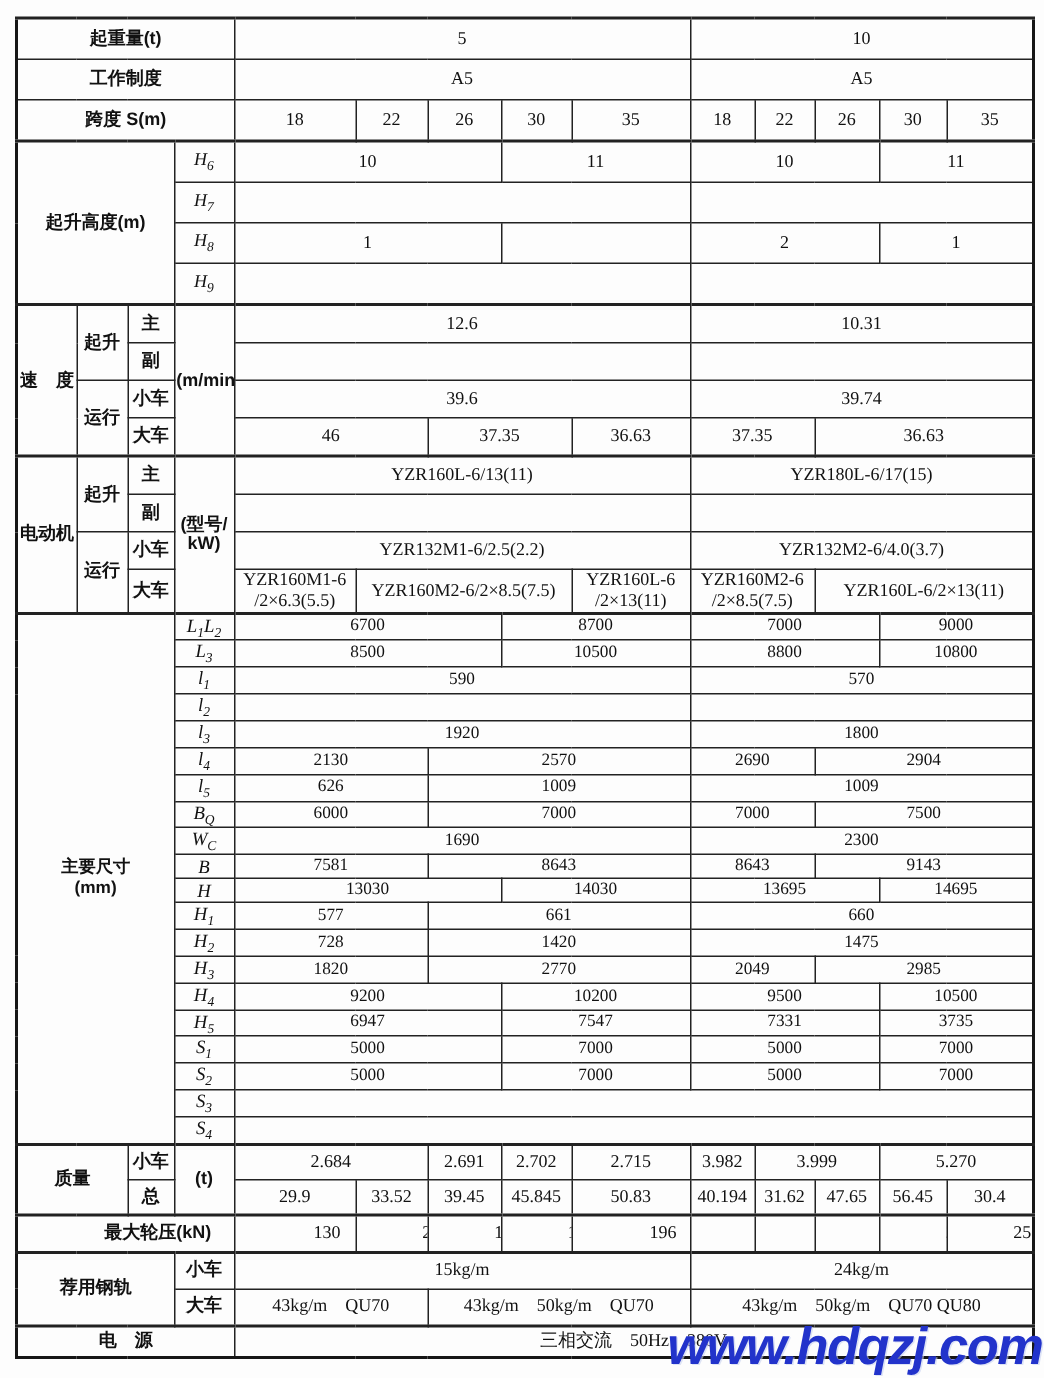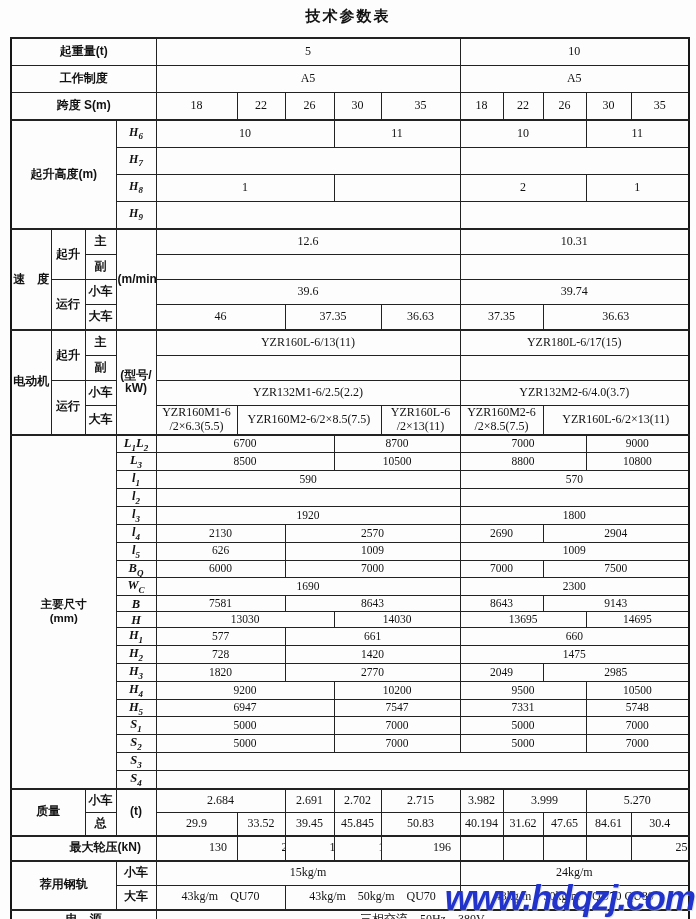--- a/index.html
+++ b/index.html
@@ -32,21 +32,21 @@
     font-size:12px;
     line-height:1.15;
     white-space:pre-line;
     overflow:hidden;
   }
   td.lbl{
     font-family:"Liberation Sans","DejaVu Sans",sans-serif;
     font-size:12.5px;font-weight:bold;
   }
   td.sub{
-    font-style:italic;font-weight:bold;
+    font-style:italic;font-weight:normal;
     font-size:13px;
   }
   td.sub sub{font-size:9px;}
   td.unit{
     font-family:"Liberation Sans","DejaVu Sans",sans-serif;
     font-size:10.5px;font-weight:bold;
     padding:0;
   }
   td.bL{border-left-width:2px;}
   tr.sec td{border-top-width:2px;}
@@ -69,21 +69,20 @@
     font-style:italic;
     letter-spacing:-1px;
     white-space:nowrap;
     text-shadow:1px 1px 0 rgba(200,210,240,.6);
   }
 </style>
 </head>
 <body>
 
 <div class="page" style="background: rgb(253, 253, 253); color: rgb(17, 17, 17);">
-  <h1 class="page-title">技术参数表</h1>
 
   <table class="params">
     <colgroup>
       <col style="width:40px">
         <col style="width:34px">
         <col style="width:31px">
         <col style="width:40px">
       <col style="width:81px">
         <col style="width:48px">
         <col style="width:49px">
@@ -291,21 +290,21 @@
           <td colspan="3" class="d bL">9200</td>
           <td colspan="2" class="d">10200</td>
           <td colspan="3" class="d bL">9500</td>
           <td colspan="2" class="d">10500</td>
         </tr>
         <tr class="g-dims">
           <td class="sub">H<sub>5</sub></td>
           <td colspan="3" class="d bL">6947</td>
           <td colspan="2" class="d">7547</td>
           <td colspan="3" class="d bL">7331</td>
-          <td colspan="2" class="d">5748</td>
+          <td colspan="2" class="d">3735</td>
         </tr>
         <tr class="g-dims">
           <td class="sub">S<sub>1</sub></td>
           <td colspan="3" class="d bL">5000</td>
           <td colspan="2" class="d">7000</td>
           <td colspan="3" class="d bL">5000</td>
           <td colspan="2" class="d">7000</td>
         </tr>
         <tr class="g-dims">
           <td class="sub">S<sub>2</sub></td>
@@ -337,21 +336,21 @@
         <tr class="g-mass">
           <td class="lbl">总</td>
           <td class="d bL">29.9</td>
           <td class="d">33.52</td>
           <td class="d">39.45</td>
           <td class="d">45.845</td>
           <td class="d">50.83</td>
           <td class="d bL">40.194</td>
           <td class="d">31.62</td>
           <td class="d">47.65</td>
-          <td class="d">84.61</td>
+          <td class="d">56.45</td>
           <td class="d">30.4</td>
         </tr>
         <tr class="g-wheel sec">
           <td colspan="4" class="lbl">最大轮压(kN)</td>
           <td class="d bL">130</td>
           <td class="d">216</td>
           <td class="d">157</td>
           <td class="d">183</td>
           <td class="d">196</td>
           <td class="d bL">196</td>

